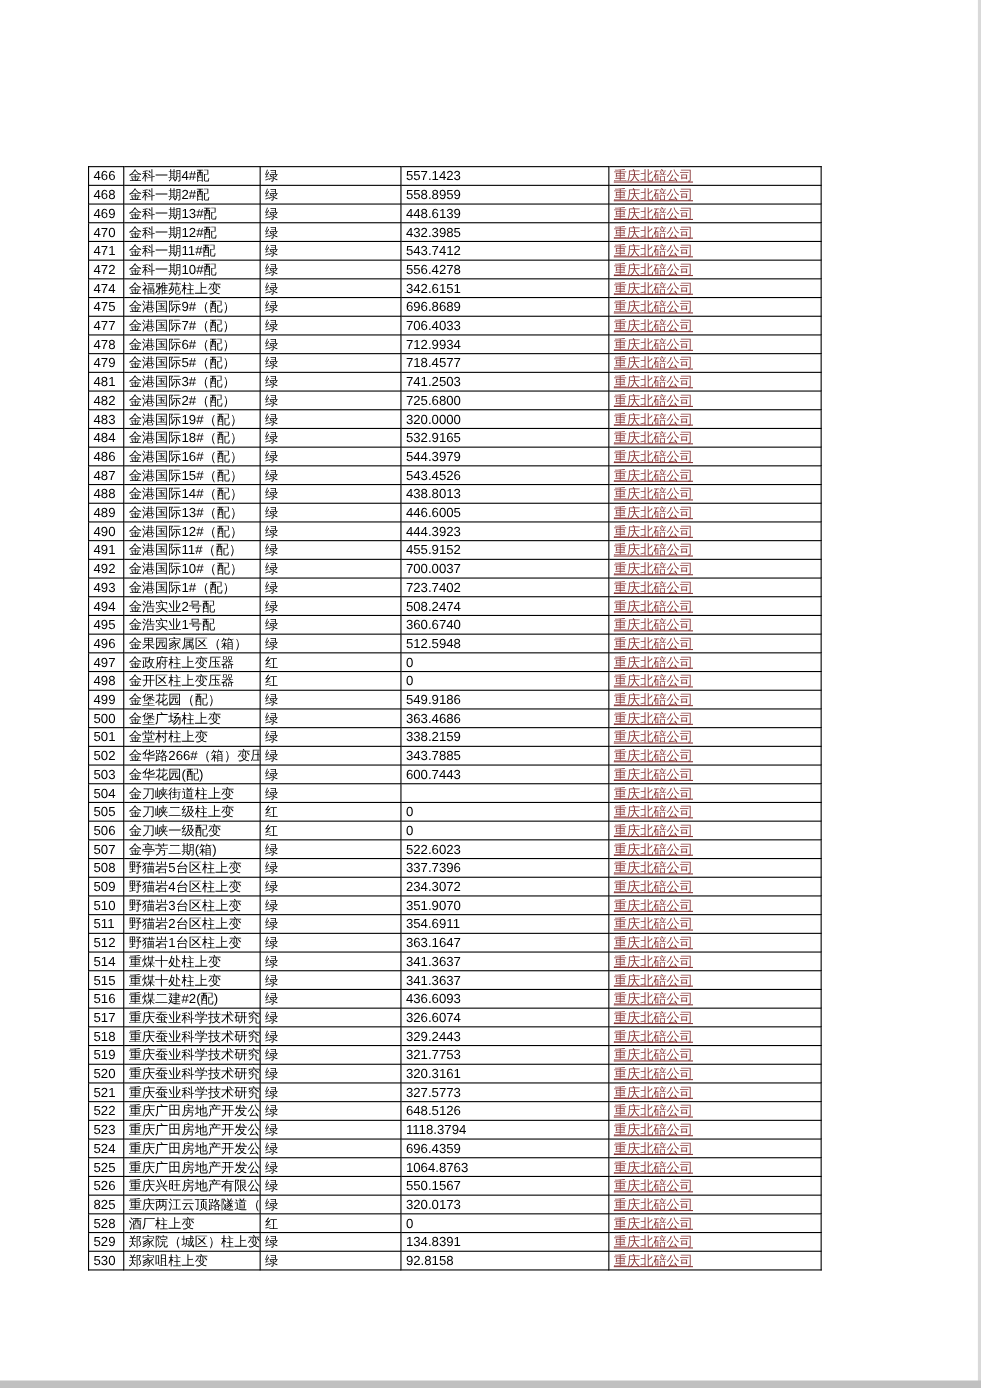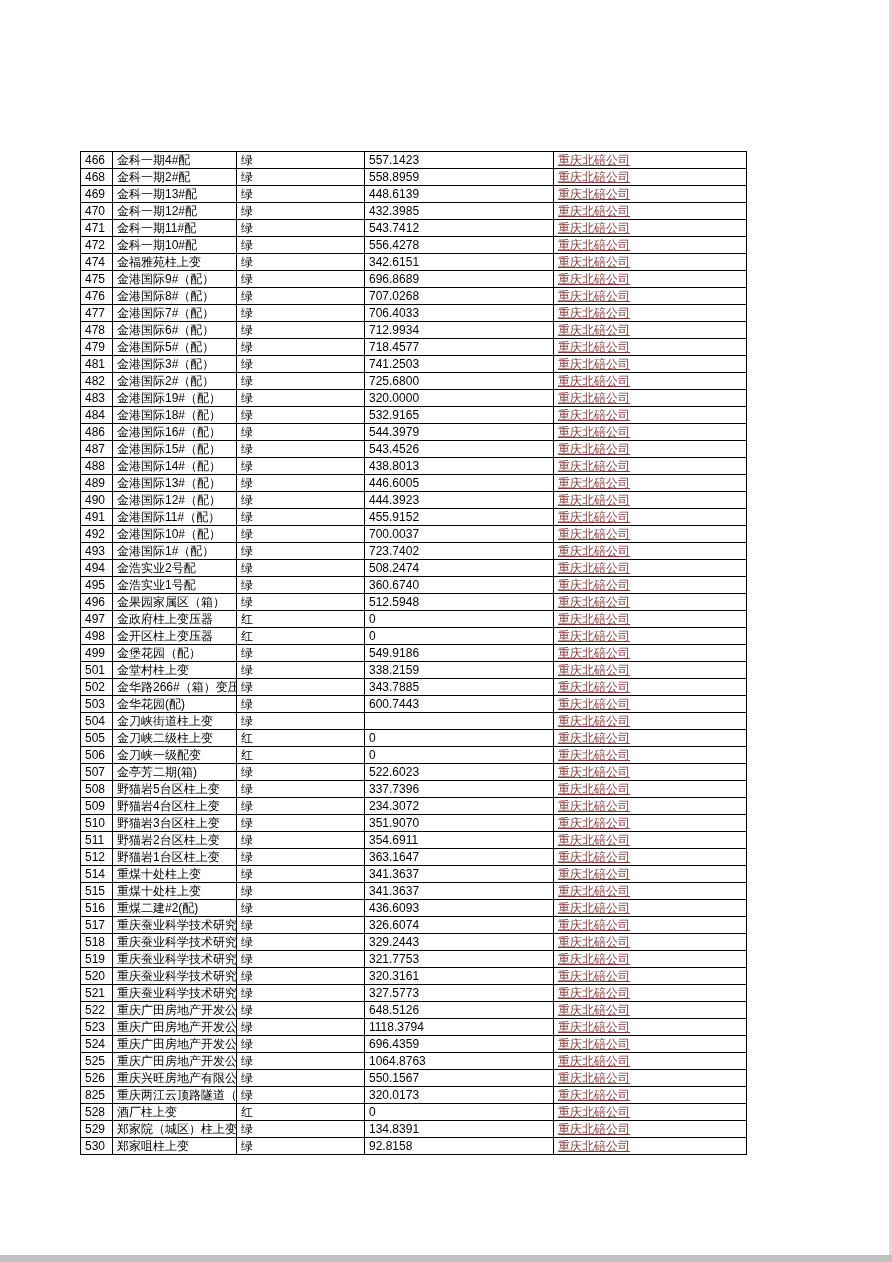--- a/index.html
+++ b/index.html
@@ -133,29 +133,20 @@
         <tr>
     <td class="c-id">475</td>
     <td class="c-name">金港国际9#（配）</td>
     <td class="c-status">绿</td>
     <td class="c-value">696.8689</td>
     <td class="c-company">
       <span class="company-link">重庆北碚公司</span>
     </td>
   </tr>
         <tr>
-    <td class="c-id">476</td>
-    <td class="c-name">金港国际8#（配）</td>
-    <td class="c-status">绿</td>
-    <td class="c-value">707.0268</td>
-    <td class="c-company">
-      <span class="company-link">重庆北碚公司</span>
-    </td>
-  </tr>
-        <tr>
     <td class="c-id">477</td>
     <td class="c-name">金港国际7#（配）</td>
     <td class="c-status">绿</td>
     <td class="c-value">706.4033</td>
     <td class="c-company">
       <span class="company-link">重庆北碚公司</span>
     </td>
   </tr>
         <tr>
     <td class="c-id">478</td>
@@ -326,20 +317,29 @@
     <td class="c-value">0</td>
     <td class="c-company">
       <span class="company-link">重庆北碚公司</span>
     </td>
   </tr>
         <tr>
     <td class="c-id">499</td>
     <td class="c-name">金堡花园（配）</td>
     <td class="c-status">绿</td>
     <td class="c-value">549.9186</td>
+    <td class="c-company">
+      <span class="company-link">重庆北碚公司</span>
+    </td>
+  </tr>
+        <tr>
+    <td class="c-id">500</td>
+    <td class="c-name">金堡广场柱上变</td>
+    <td class="c-status">绿</td>
+    <td class="c-value">363.4686</td>
     <td class="c-company">
       <span class="company-link">重庆北碚公司</span>
     </td>
   </tr>
         <tr>
     <td class="c-id">501</td>
     <td class="c-name">金堂村柱上变</td>
     <td class="c-status">绿</td>
     <td class="c-value">338.2159</td>
     <td class="c-company">

